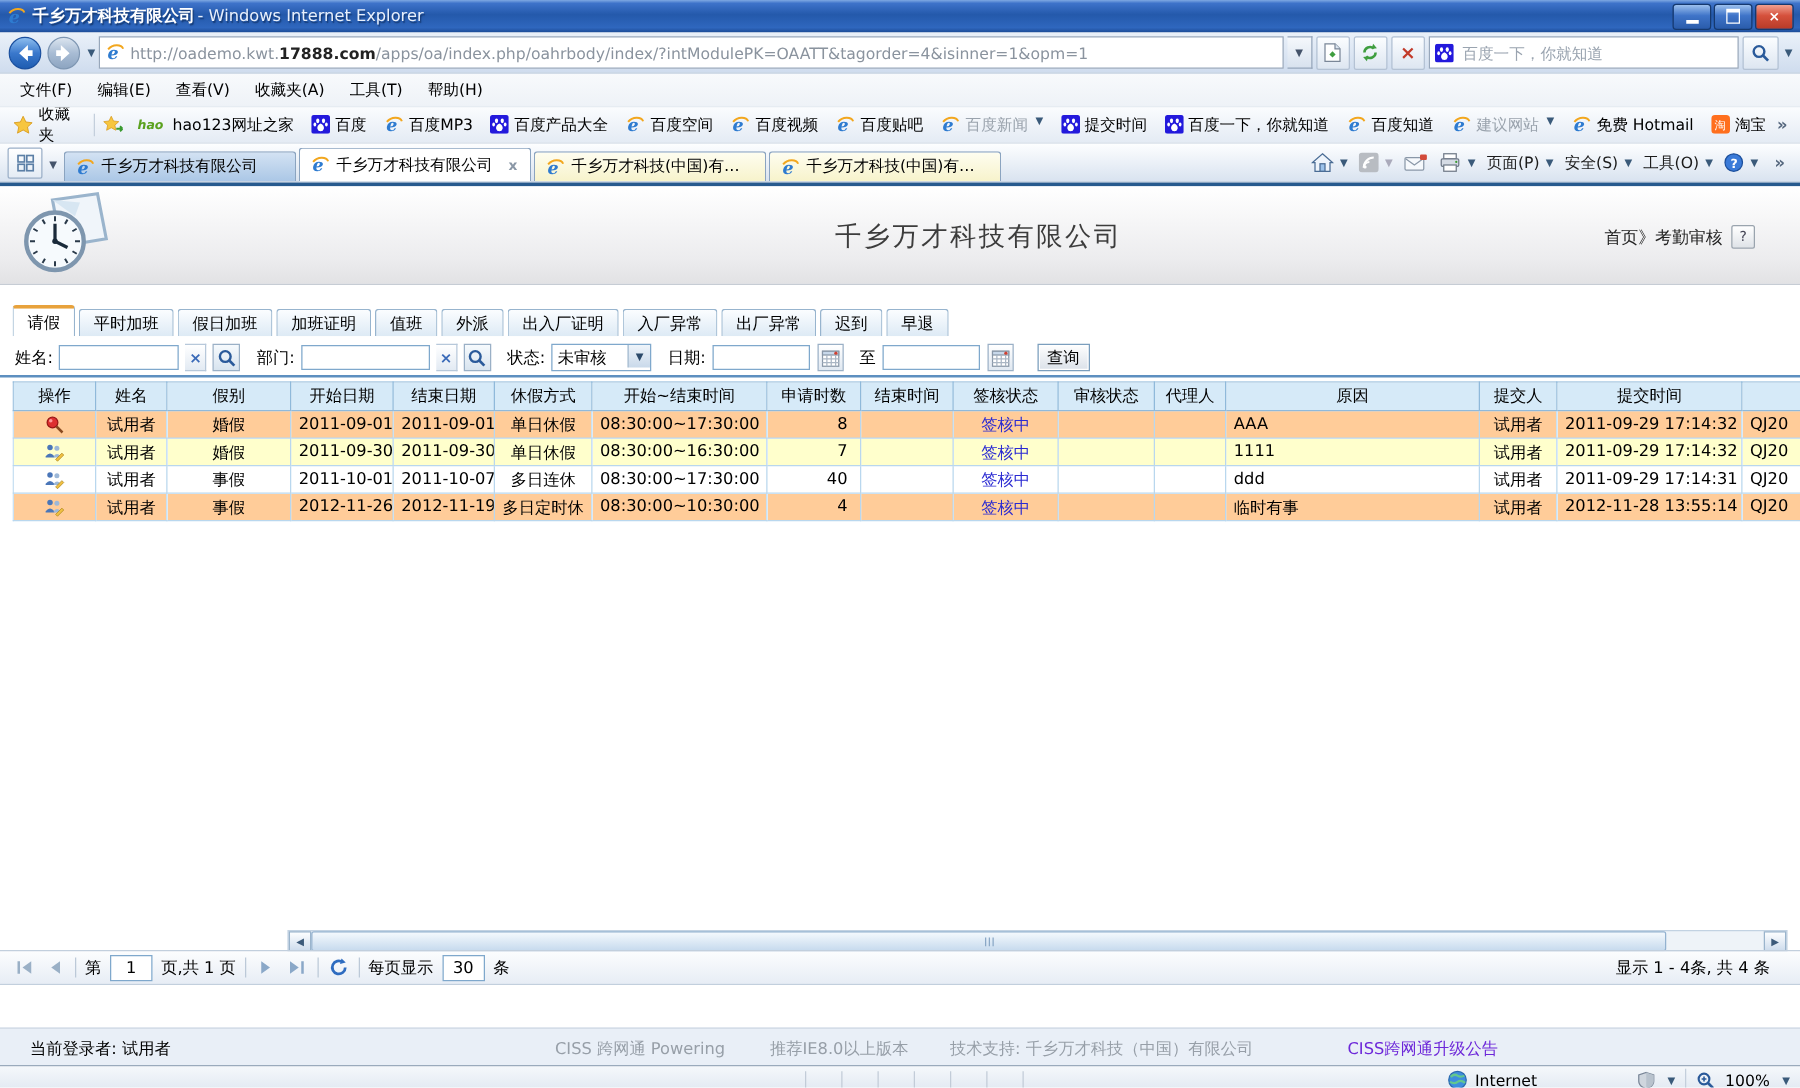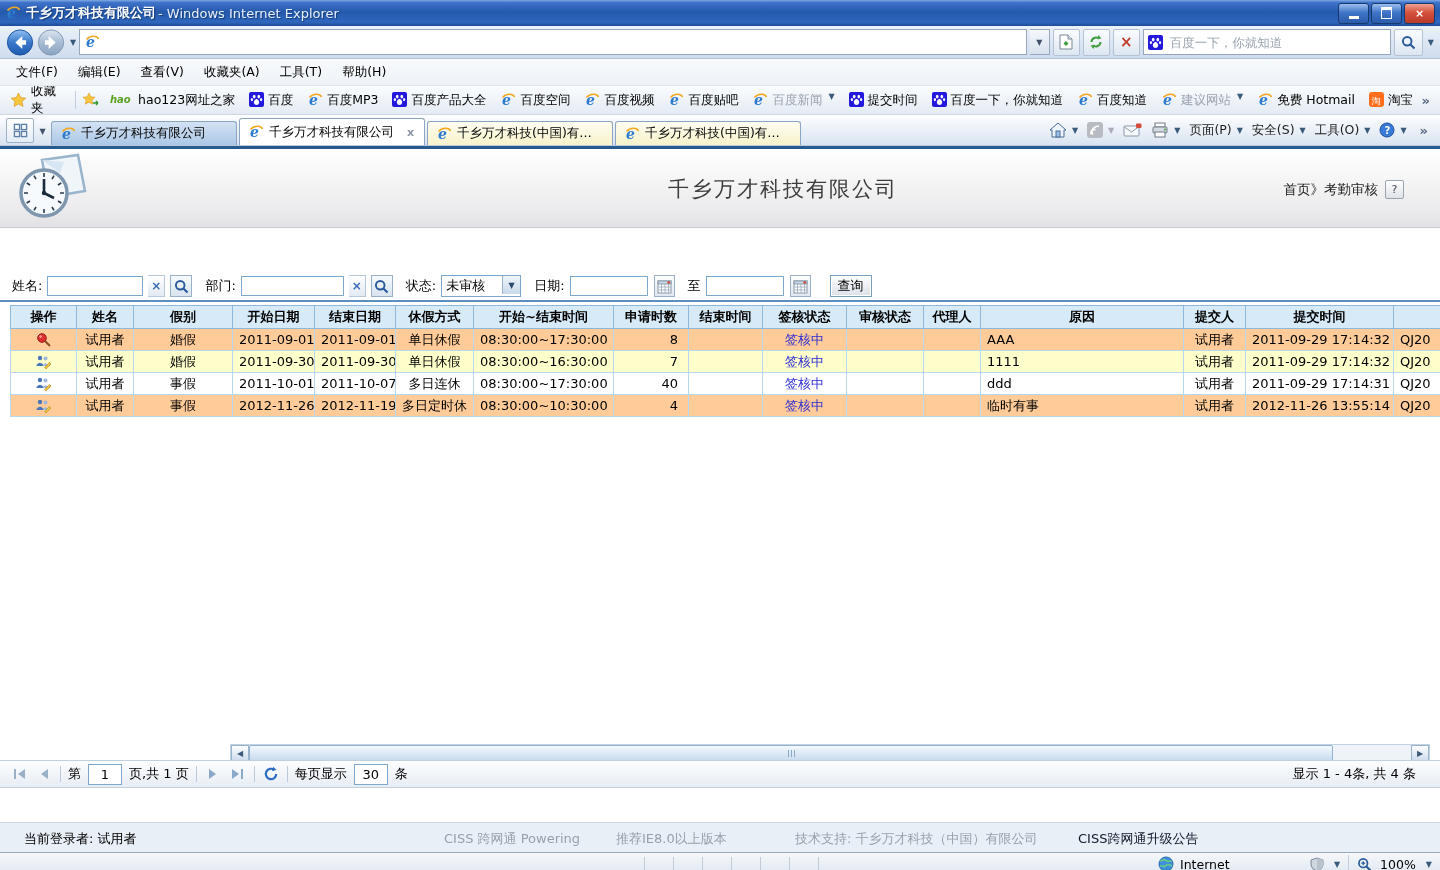--- a/index.html
+++ b/index.html
@@ -72,21 +72,21 @@
   .xmini{width:16px;height:20px;display:flex;align-items:center;justify-content:center;color:#3a6ab8;font-weight:bold;font-size:12px;border:1px solid #b7c8da;background:linear-gradient(#fff,#e2eaf3);border-left:none}
   .magmini{width:20px;height:20px;border:1px solid #9ab0c6;background:linear-gradient(#f6fafd,#d8e4ef);display:flex;align-items:center;justify-content:center}
   .selbox{width:74px;height:20px;border:1px solid #7fa8cc;background:#fff;display:flex;align-items:center;padding-left:4px;position:relative}
   .selbox .sarr{position:absolute;right:0;top:0;width:17px;height:18px;background:linear-gradient(#eef4fa,#c9d9ea);border-left:1px solid #9ab4cc;display:flex;align-items:center;justify-content:center;font-size:8px;color:#2c4a6a}
   .calbtn{width:19px;height:20px;border:1px solid #9ab0c6;background:linear-gradient(#fff,#e0e8f1);display:flex;align-items:center;justify-content:center;margin-left:1px}
   .qbtn{width:42px;height:22px;margin-left:14px;border:1px solid #7b9ebd;background:linear-gradient(#fefefe,#dbe1e9);font-size:13px;font-family:Liberation Mono, monospace;box-shadow:inset 0 0 0 1px #fff;cursor:pointer}
   .fdivider{position:absolute;left:0;top:151px;right:0;height:2px;background:#5d8fc0}
   
   .table-wrap{position:absolute;top:156px;left:10px;right:0;height:439px;overflow:hidden}
   table.grid{border-collapse:collapse;table-layout:fixed;width:1443px}
-  .grid th{background:#d6eaf8;border:1px solid #8fb9da;font-weight:bold;font-size:13px;height:22px;padding:0 4px;white-space:nowrap;overflow:hidden}
+  .grid th{background:#d6eaf8;border:1px solid #8fb9da;font-weight:normal;font-size:13px;height:22px;padding:0 4px;white-space:nowrap;overflow:hidden}
   .grid td{border:1px solid #b9d7ee;font-size:13px;height:21px;padding:0 6px;white-space:nowrap;overflow:hidden}
   .grid td.c{text-align:center}.grid td.r{text-align:right;padding-right:10px}.grid td.l{text-align:left}
   .grid td .link{color:#2a2ad2;cursor:pointer}
   
   .hscroll{position:absolute;top:595px;left:230px;width:1198px;height:16px;background:#eef3f8;border:1px solid #c2d2e2;display:flex;align-items:stretch}
   .harrow{width:16px;background:linear-gradient(#fdfeff,#cfdded);border:1px solid #9ab4cc;display:flex;align-items:center;justify-content:center;font-size:8px;color:#3c5a7a}
   .hthumb{width:1082px;background:linear-gradient(#f4f9fd,#c8dbee);border:1px solid #93b2d0;border-radius:2px;display:flex;align-items:center;justify-content:center;gap:2px}
   .hthumb .gd{width:1px;height:7px;background:#8aa8c6}
   .htrack{flex:1}
   
@@ -96,21 +96,21 @@
   .psep{width:1px;height:16px;background:#bcc9d8}
   .pin{width:28px;height:17px;border:1px solid #7fa8cc;text-align:center;font-size:13px;font-family:inherit;outline:none}
   .psummary{margin-left:auto;padding-right:14px}
   
   .note{position:absolute;top:648px;left:16px;font-size:13px;color:#cc1111}
   .note .swatch{display:inline-block;width:26px;height:13px;vertical-align:-2px;margin:0 3px}
   .appfooter{position:absolute;top:673px;left:0;right:0;height:30px;background:#e9eff7;border-top:1px solid #cdd8e4;font-size:13px}
   .appfooter span{position:absolute;top:7px;white-space:nowrap}
   .f-login{left:24px;color:#000}
   .f-gray{color:#979fa8}
-  .f-link{color:#0f172a;cursor:pointer}
+  .f-link{color:#6d28d9;cursor:pointer}
   
   .statusbar{height:22px;background:linear-gradient(#f5f8fb,#dfe7f1);border-top:1px solid #9aaabc;display:flex;align-items:center;padding:0 4px;position:relative}
   .statusbar .cellsep{width:1px;height:15px;background:#c2ccd8;margin:0 14px}
   .sb-inet{position:absolute;left:1158px;display:flex;align-items:center;gap:6px;font-size:12.5px}
   .sb-right{position:absolute;right:8px;display:flex;align-items:center;gap:8px;font-size:12.5px}
 </style>
 </head>
 <body>
 
 <div class="titlebar">
@@ -161,20 +161,21 @@
       </svg>
     </span>
   <span class="dd">▼</span>
   <div class="addrbox">
     <span class="i" id="ic-page1">
         <svg width="16" height="16" viewBox="0 0 16 16">
           <text x="2" y="13" font-family="DejaVu Serif,serif" font-style="italic" font-weight="bold" font-size="14" fill="#2e7bd0">e</text>
           <path d="M2.5 5.5 C6 1.2 13 1.2 14.5 5" fill="none" stroke="#f2a71f" stroke-width="1.6"></path>
         </svg>
       </span>
+    <span class="url"><span>http://oademo.kwt.</span><b>17888.com</b><span>/apps/oa/index.php/oahrbody/index/?intModulePK=OAATT&amp;tagorder=4&amp;isinner=1&amp;opm=1</span></span>
   </div>
   <div class="combo">▼</div>
   <div class="abtn" id="ic-compat">
       <svg width="14" height="16" viewBox="0 0 14 16">
         <path d="M1 1 h8 l4 4 v10 H1z" fill="#fff" stroke="#7a8798"></path>
         <path d="M9 1 v4 h4" fill="#dce6f2" stroke="#7a8798"></path>
         <path d="M4.5 9.5 l2.5-2.5 2.5 2.5-2.5 2.5z" fill="#3f9e3f"></path>
       </svg>
     </div>
   <div class="abtn" id="ic-refresh">
@@ -522,20 +523,33 @@
           <path d="M36 40 L36 26" stroke="#1a2a3a" stroke-width="2.6"></path>
           <path d="M36 40 L46 45" stroke="#1a2a3a" stroke-width="2.6"></path>
           <circle cx="36" cy="40" r="2.2" fill="#1a2a3a"></circle>
         </svg>
       </span>
     <span class="company">千乡万才科技有限公司</span>
     <span class="crumb">首页》考勤审核</span>
     <span class="helpbox">?</span>
   </div>
 
+  <div class="mtabs" id="mtabs">
+      <div class="mtab active">请假</div>
+      <div class="mtab">平时加班</div>
+      <div class="mtab">假日加班</div>
+      <div class="mtab">加班证明</div>
+      <div class="mtab">值班</div>
+      <div class="mtab">外派</div>
+      <div class="mtab">出入厂证明</div>
+      <div class="mtab">入厂异常</div>
+      <div class="mtab">出厂异常</div>
+      <div class="mtab">迟到</div>
+      <div class="mtab">早退</div>
+    </div>
 
   <div class="filterbar">
     <span class="lbl" style="margin-left:2px">姓名:</span>
     <input class="tin" style="width: 88px;">
     <span class="xmini">×</span>
     <span class="magmini" id="ic-mag2">
         <svg width="15" height="15" viewBox="0 0 14 14">
           <circle cx="5.8" cy="5.8" r="4" fill="none" stroke="#2a5a9a" stroke-width="1.8"></circle>
           <path d="M8.8 8.8 l3.8 3.8" stroke="#2a5a9a" stroke-width="2"></path>
         </svg>
@@ -715,21 +729,21 @@
             <td class="c">2012-11-19</td>
             <td class="c">多日定时休</td>
             <td class="c">08:30:00~10:30:00</td>
             <td class="r">4</td>
             <td class="r"></td>
             <td class="c"><span class="link">签核中</span></td>
             <td class="c"></td>
             <td class="c"></td>
             <td class="l">临时有事</td>
             <td class="c">试用者</td>
-            <td class="c">2012-11-26 13:55:14</td>
+            <td class="c">2012-11-28 13:55:14</td>
             <td class="l">QJ20</td>
           </tr>
         </tbody>
     </table>
   </div>
 
   <div class="hscroll">
     <div class="harrow">◀</div>
     <div class="hthumb">
         <span class="gd"></span>
@@ -780,21 +794,21 @@
     <input class="pin" value="30" style="">
     <span>条</span>
     <span class="psummary">显示 1 - 4条, 共 4 条</span>
   </div>
 
 
   <div class="appfooter">
     <span class="f-login">当前登录者: 试用者</span>
     <span class="f-gray" style="left:444px">CISS 跨网通 Powering</span>
     <span class="f-gray" style="left:616px">推荐IE8.0以上版本</span>
-    <span class="f-gray" style="left:795px">技术支持: 千乡万才科技（中国）有限公司</span>
+    <span class="f-gray" style="left:760px">技术支持: 千乡万才科技（中国）有限公司</span>
     <span class="f-link" style="left:1078px">CISS跨网通升级公告</span>
   </div>
 </div>
 
 <div class="statusbar">
   <span style="margin-left:640px" class="cellsep"></span>
     <span class="cellsep"></span>
     <span class="cellsep"></span>
   <span class="cellsep"></span>
     <span class="cellsep"></span>

